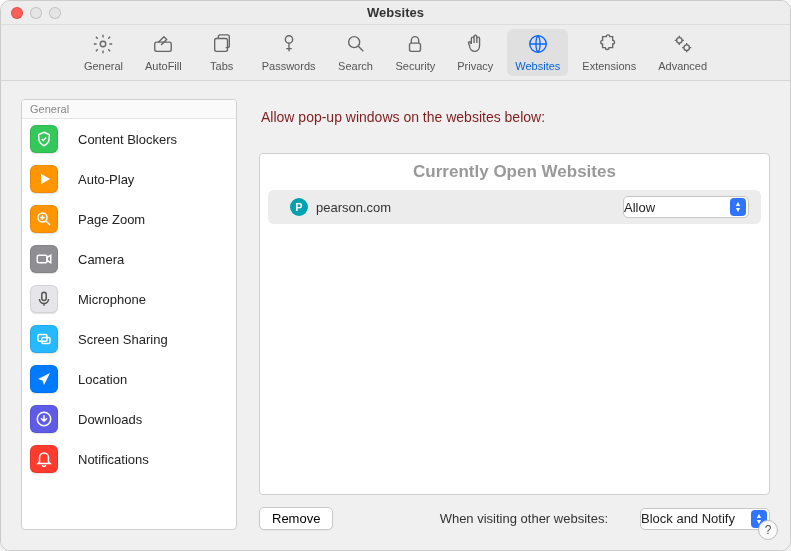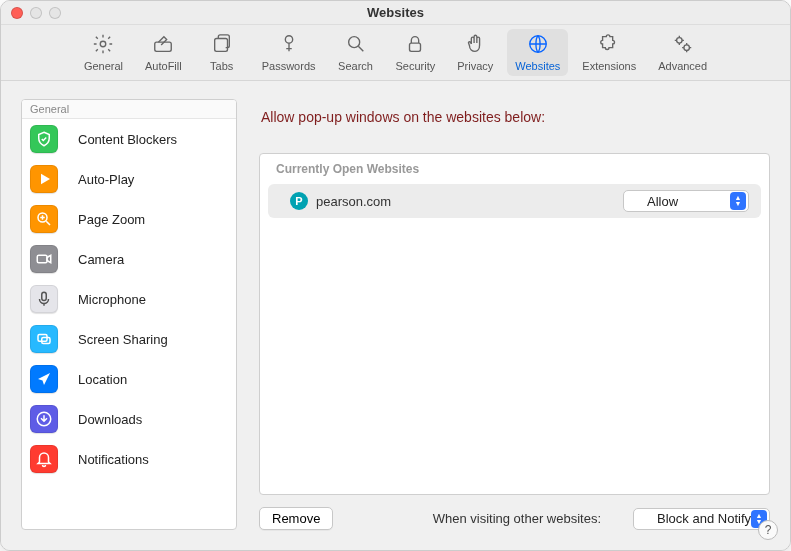--- a/index.html
+++ b/index.html
@@ -103,39 +103,40 @@
     }
     .pane-header { font-size: 14px; color: #7f1d1d; margin: 10px 0 28px 2px; }
     .list {
       flex: 1;
       background: #fff;
       border: 1px solid #cfcfcf;
       border-radius: 4px;
       overflow: hidden;
     }
     .list-sub {
-      font-size: 12px; font-weight: 600; color: #999;
+      font-size: 17px; font-weight: 600; color: #999;
       padding: 8px 16px;
+      text-align: center;
     }
     .list-row {
       display: flex; align-items: center;
       padding: 6px 12px 6px 22px;
       background: #ececec;
       border-radius: 6px;
       margin: 0 8px;
     }
     .fav { width: 18px; height: 18px; border-radius: 50%; background: #00a2b2; display: flex; align-items: center; justify-content: center; color:#fff; font-size: 11px; font-weight: 700; margin-right: 8px; }
     .row-lbl { flex: 1; font-size: 13px; color: #333; }
     .select {
       display: flex; align-items: center; justify-content: space-between;
       background: #fff;
       border: 1px solid #c7c7c7;
       border-radius: 5px;
       height: 22px;
-      padding: 0 2px 0 23px;
+      padding: 0 2px 0 0;
       min-width: 126px;
       font-size: 13px;
     }
     .select .arrows {
       width: 16px; height: 18px;
       background: #2f74ff;
       border-radius: 4px;
       display: flex; flex-direction: column; align-items: center; justify-content: center;
       gap: 0px;
     }

